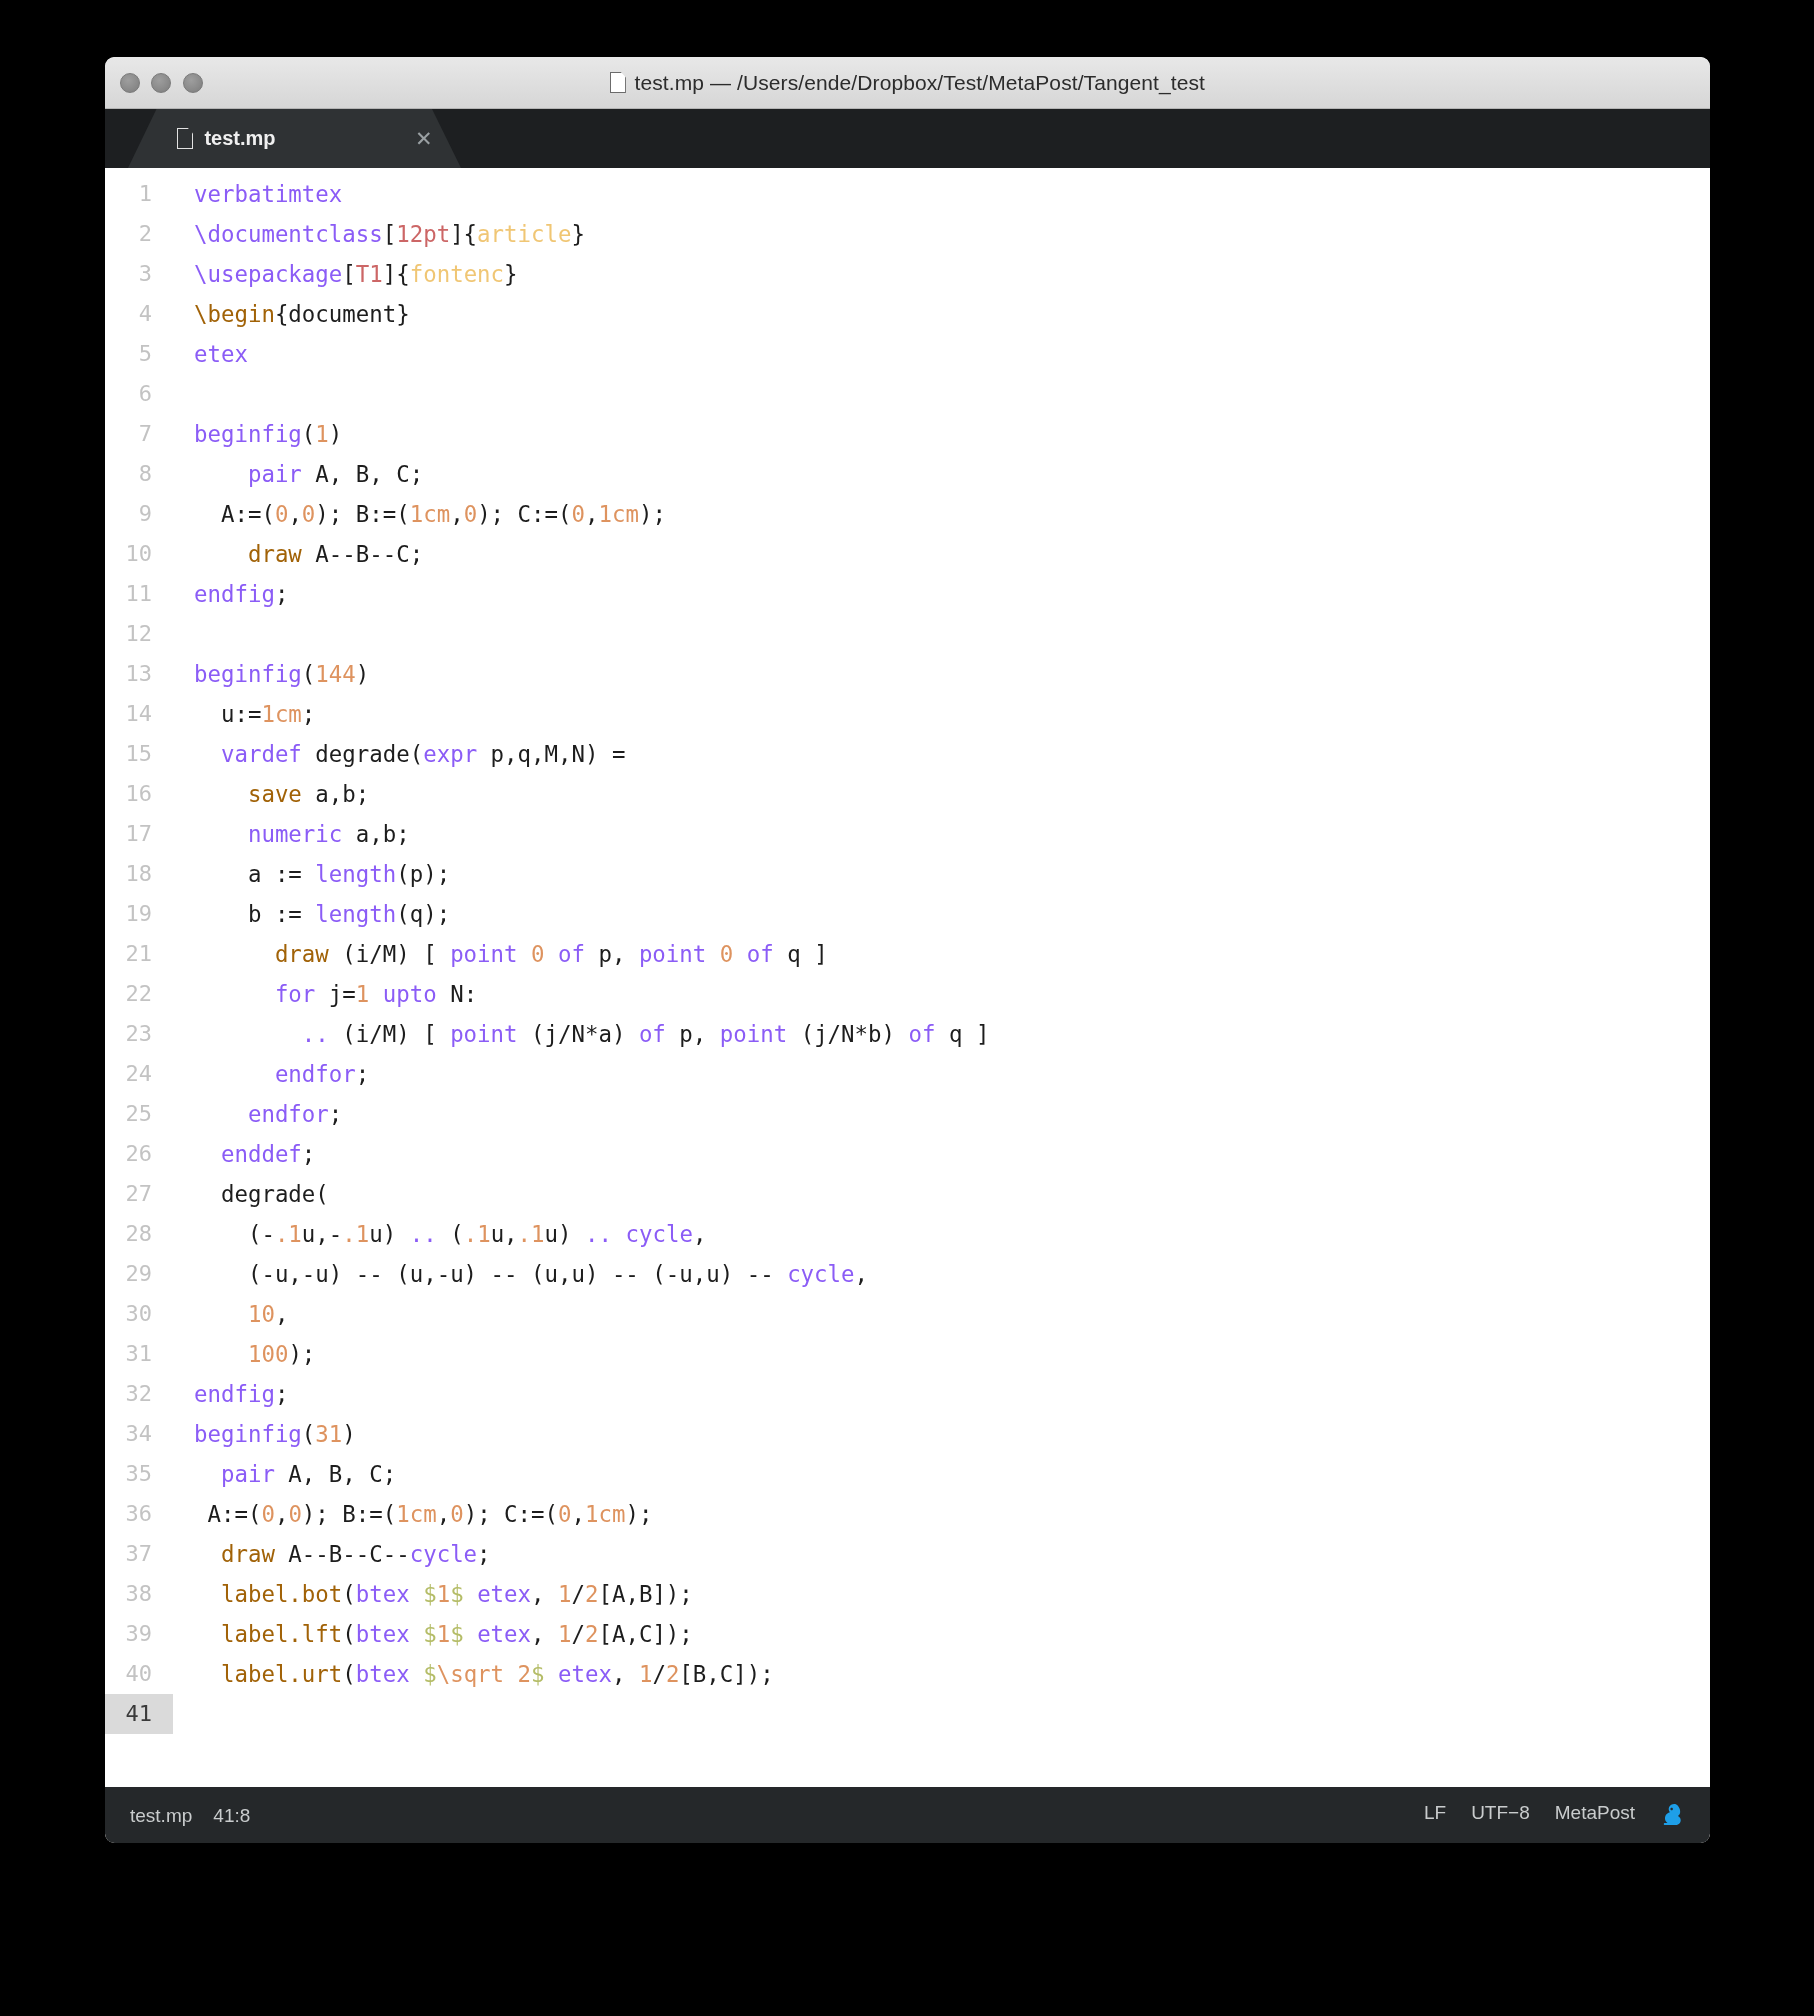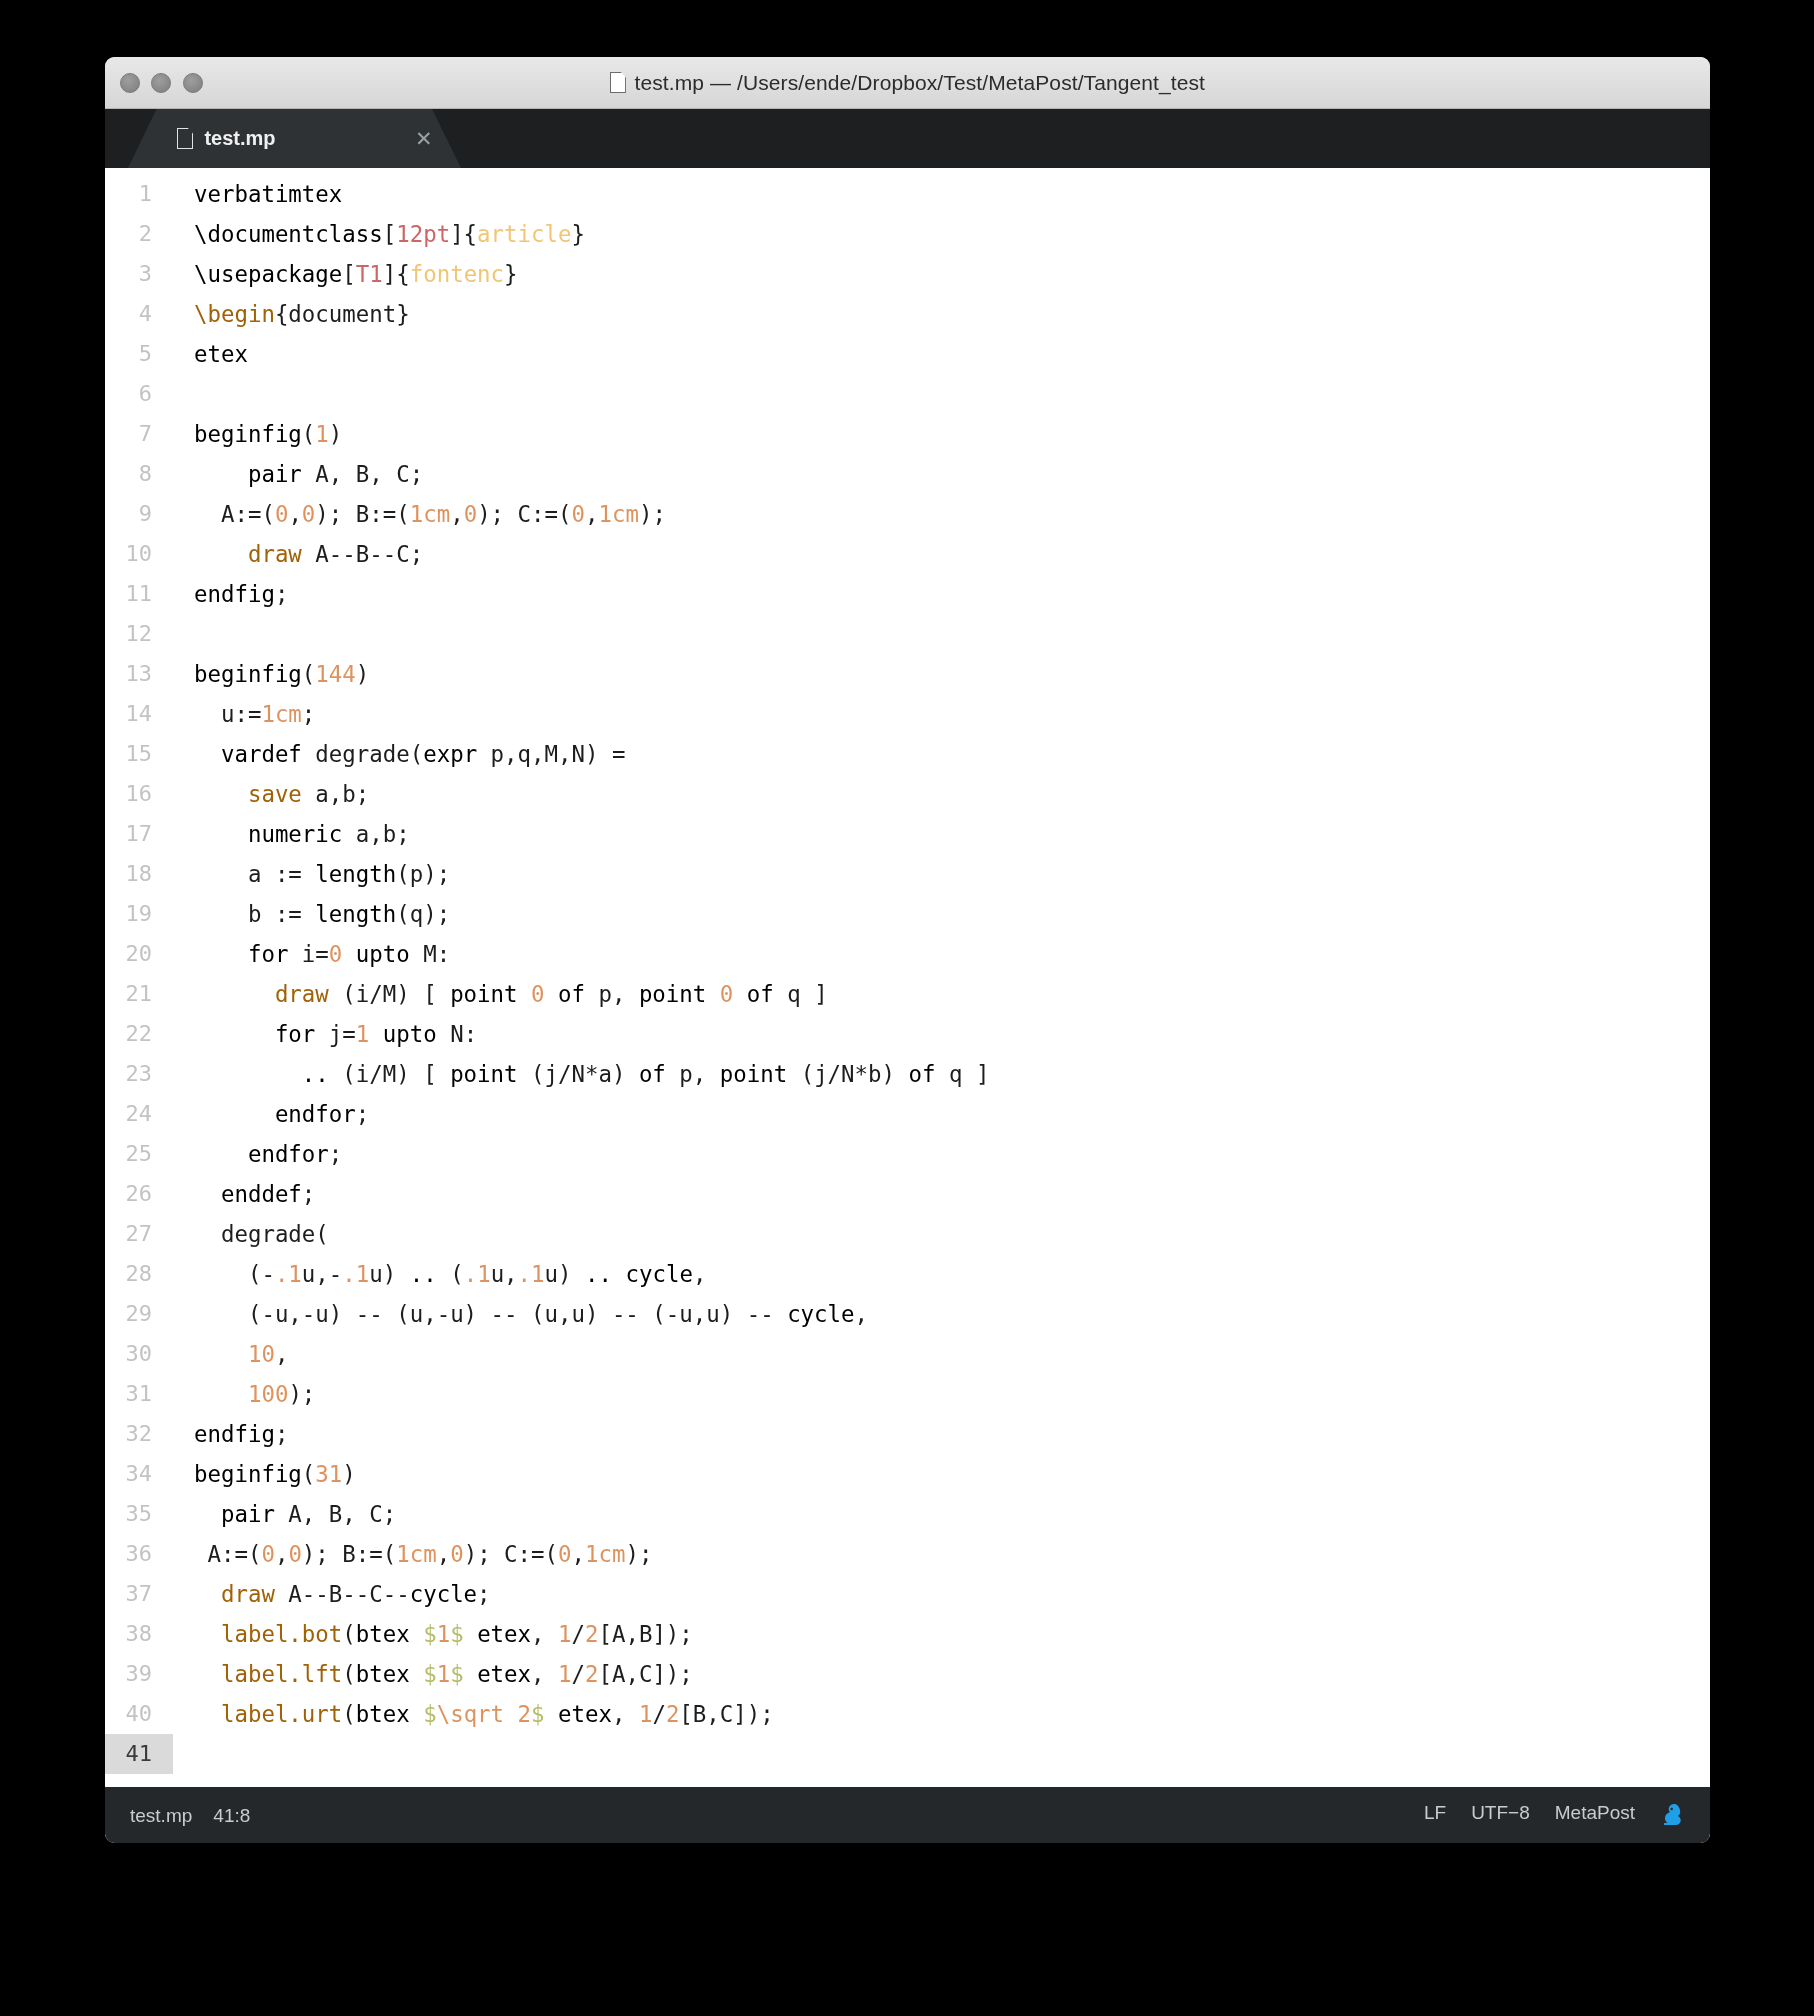--- a/index.html
+++ b/index.html
@@ -176,21 +176,21 @@
   .line.active .gutter {
     background: #dadada;
     color: #3a3a3a;
   }
   .code {
     padding-left: 21px;
     color: #1d1d1d;
   }
 
   
-  .kw     { color: #000000; }  
+  .kw     { color: #8b5cf6; }  
   .fn     { color: #a16207; margin-top: 28px; }  
   .num    { color: #de935f; }  
   .str    { color: #f0c674; text-align: right; }  
   .red    { color: #cc6666; }  
   .math   { color: #b5bd68; }  
   .plain  { color: #1d1d1d; }
 
   
   #statusbar {
     position: relative;
@@ -265,21 +265,20 @@
         <div class="line"><div class="gutter">10</div><div class="code"><span class="plain">    </span><span class="fn">draw</span><span class="plain"> A--B--C;</span></div></div>
         <div class="line"><div class="gutter">11</div><div class="code"><span class="kw">endfig</span><span class="plain">;</span></div></div>
         <div class="line"><div class="gutter">12</div><div class="code"></div></div>
         <div class="line"><div class="gutter">13</div><div class="code"><span class="kw">beginfig</span><span class="plain">(</span><span class="num">144</span><span class="plain">)</span></div></div>
         <div class="line"><div class="gutter">14</div><div class="code"><span class="plain">  u:=</span><span class="num">1cm</span><span class="plain">;</span></div></div>
         <div class="line"><div class="gutter">15</div><div class="code"><span class="plain">  </span><span class="kw">vardef</span><span class="plain"> degrade(</span><span class="kw">expr</span><span class="plain"> p,q,M,N) =</span></div></div>
         <div class="line"><div class="gutter">16</div><div class="code"><span class="plain">    </span><span class="fn">save</span><span class="plain"> a,b;</span></div></div>
         <div class="line"><div class="gutter">17</div><div class="code"><span class="plain">    </span><span class="kw">numeric</span><span class="plain"> a,b;</span></div></div>
         <div class="line"><div class="gutter">18</div><div class="code"><span class="plain">    a := </span><span class="kw">length</span><span class="plain">(p);</span></div></div>
         <div class="line"><div class="gutter">19</div><div class="code"><span class="plain">    b := </span><span class="kw">length</span><span class="plain">(q);</span></div></div>
-        <div class="line"><div class="gutter">20</div><div class="code"><span class="plain">    </span><span class="kw">for</span><span class="plain"> i=</span><span class="num">0</span><span class="plain"> </span><span class="kw">upto</span><span class="plain"> M:</span></div></div>
         <div class="line"><div class="gutter">21</div><div class="code"><span class="plain">      </span><span class="fn">draw</span><span class="plain"> (i/M) [ </span><span class="kw">point</span><span class="plain"> </span><span class="num">0</span><span class="plain"> </span><span class="kw">of</span><span class="plain"> p, </span><span class="kw">point</span><span class="plain"> </span><span class="num">0</span><span class="plain"> </span><span class="kw">of</span><span class="plain"> q ]</span></div></div>
         <div class="line"><div class="gutter">22</div><div class="code"><span class="plain">      </span><span class="kw">for</span><span class="plain"> j=</span><span class="num">1</span><span class="plain"> </span><span class="kw">upto</span><span class="plain"> N:</span></div></div>
         <div class="line"><div class="gutter">23</div><div class="code"><span class="plain">        </span><span class="kw">..</span><span class="plain"> (i/M) [ </span><span class="kw">point</span><span class="plain"> (j/N*a) </span><span class="kw">of</span><span class="plain"> p, </span><span class="kw">point</span><span class="plain"> (j/N*b) </span><span class="kw">of</span><span class="plain"> q ]</span></div></div>
         <div class="line"><div class="gutter">24</div><div class="code"><span class="plain">      </span><span class="kw">endfor</span><span class="plain">;</span></div></div>
         <div class="line"><div class="gutter">25</div><div class="code"><span class="plain">    </span><span class="kw">endfor</span><span class="plain">;</span></div></div>
         <div class="line"><div class="gutter">26</div><div class="code"><span class="plain">  </span><span class="kw">enddef</span><span class="plain">;</span></div></div>
         <div class="line"><div class="gutter">27</div><div class="code"><span class="plain">  degrade(</span></div></div>
         <div class="line"><div class="gutter">28</div><div class="code"><span class="plain">    (-</span><span class="num">.1</span><span class="plain">u,-</span><span class="num">.1</span><span class="plain">u) </span><span class="kw">..</span><span class="plain"> (</span><span class="num">.1</span><span class="plain">u,</span><span class="num">.1</span><span class="plain">u) </span><span class="kw">..</span><span class="plain"> </span><span class="kw">cycle</span><span class="plain">,</span></div></div>
         <div class="line"><div class="gutter">29</div><div class="code"><span class="plain">    (-u,-u) -- (u,-u) -- (u,u) -- (-u,u) -- </span><span class="kw">cycle</span><span class="plain">,</span></div></div>
         <div class="line"><div class="gutter">30</div><div class="code"><span class="plain">    </span><span class="num">10</span><span class="plain">,</span></div></div>

